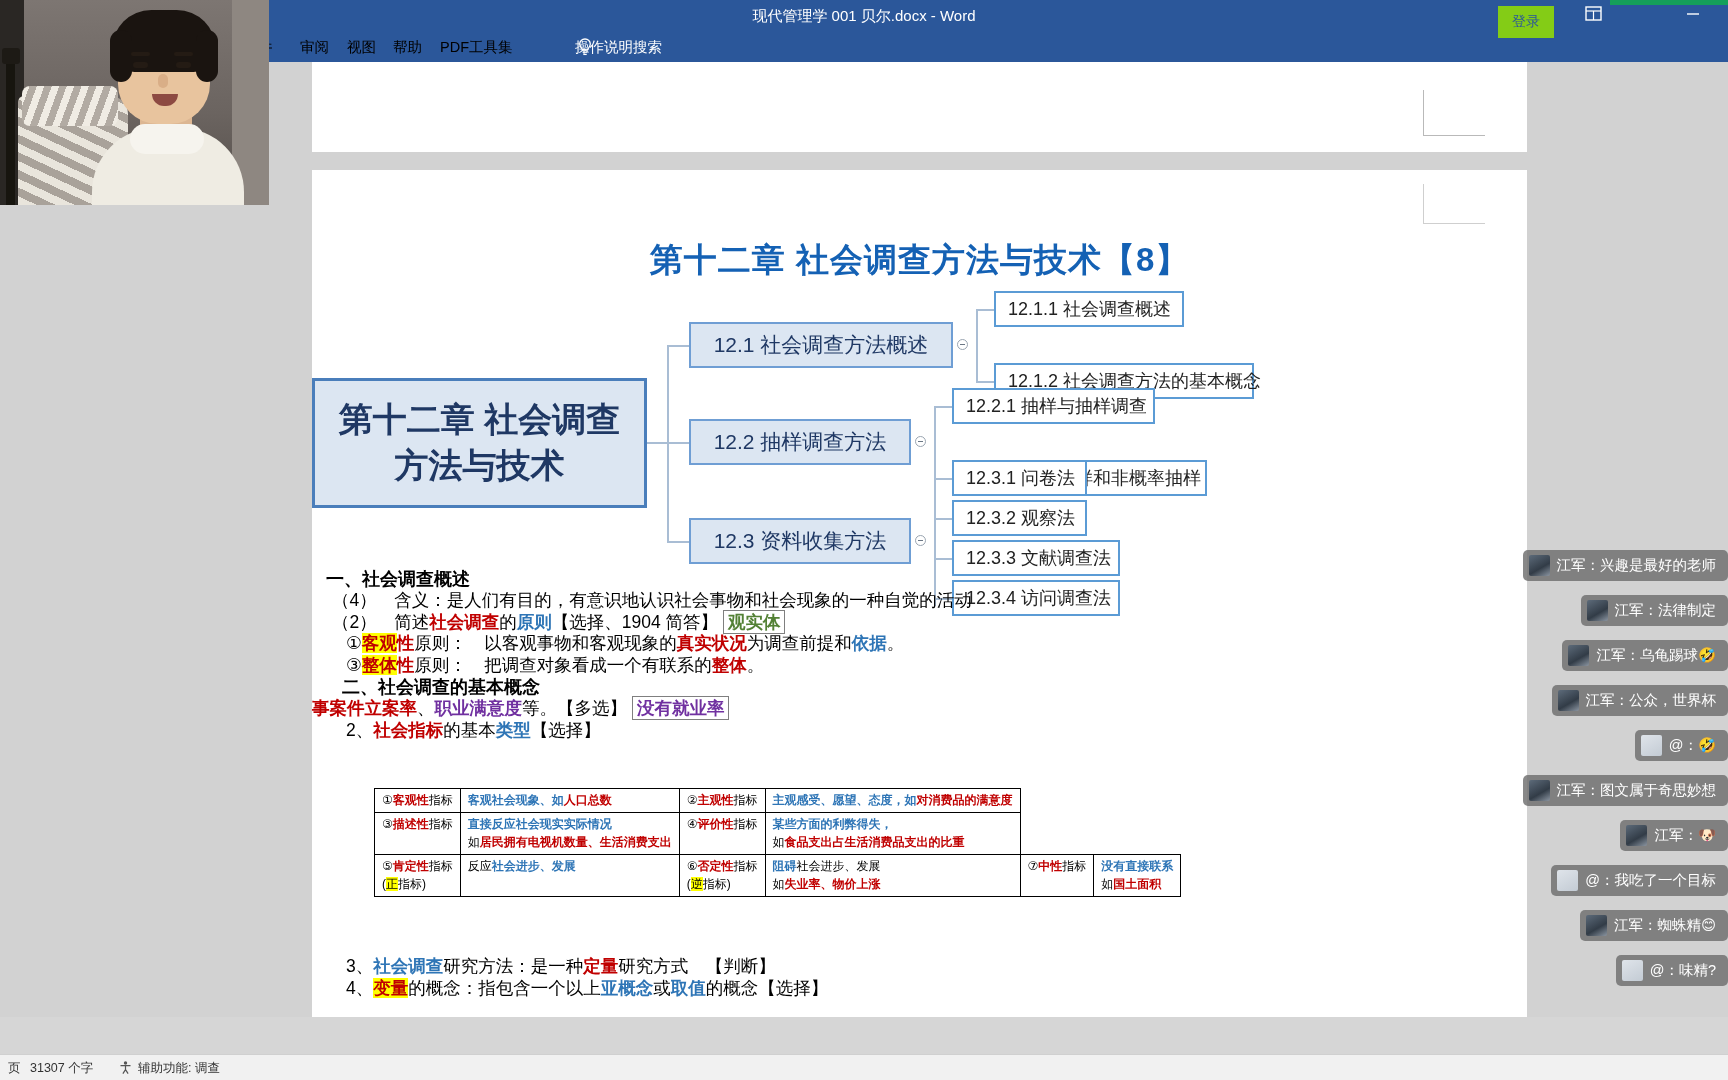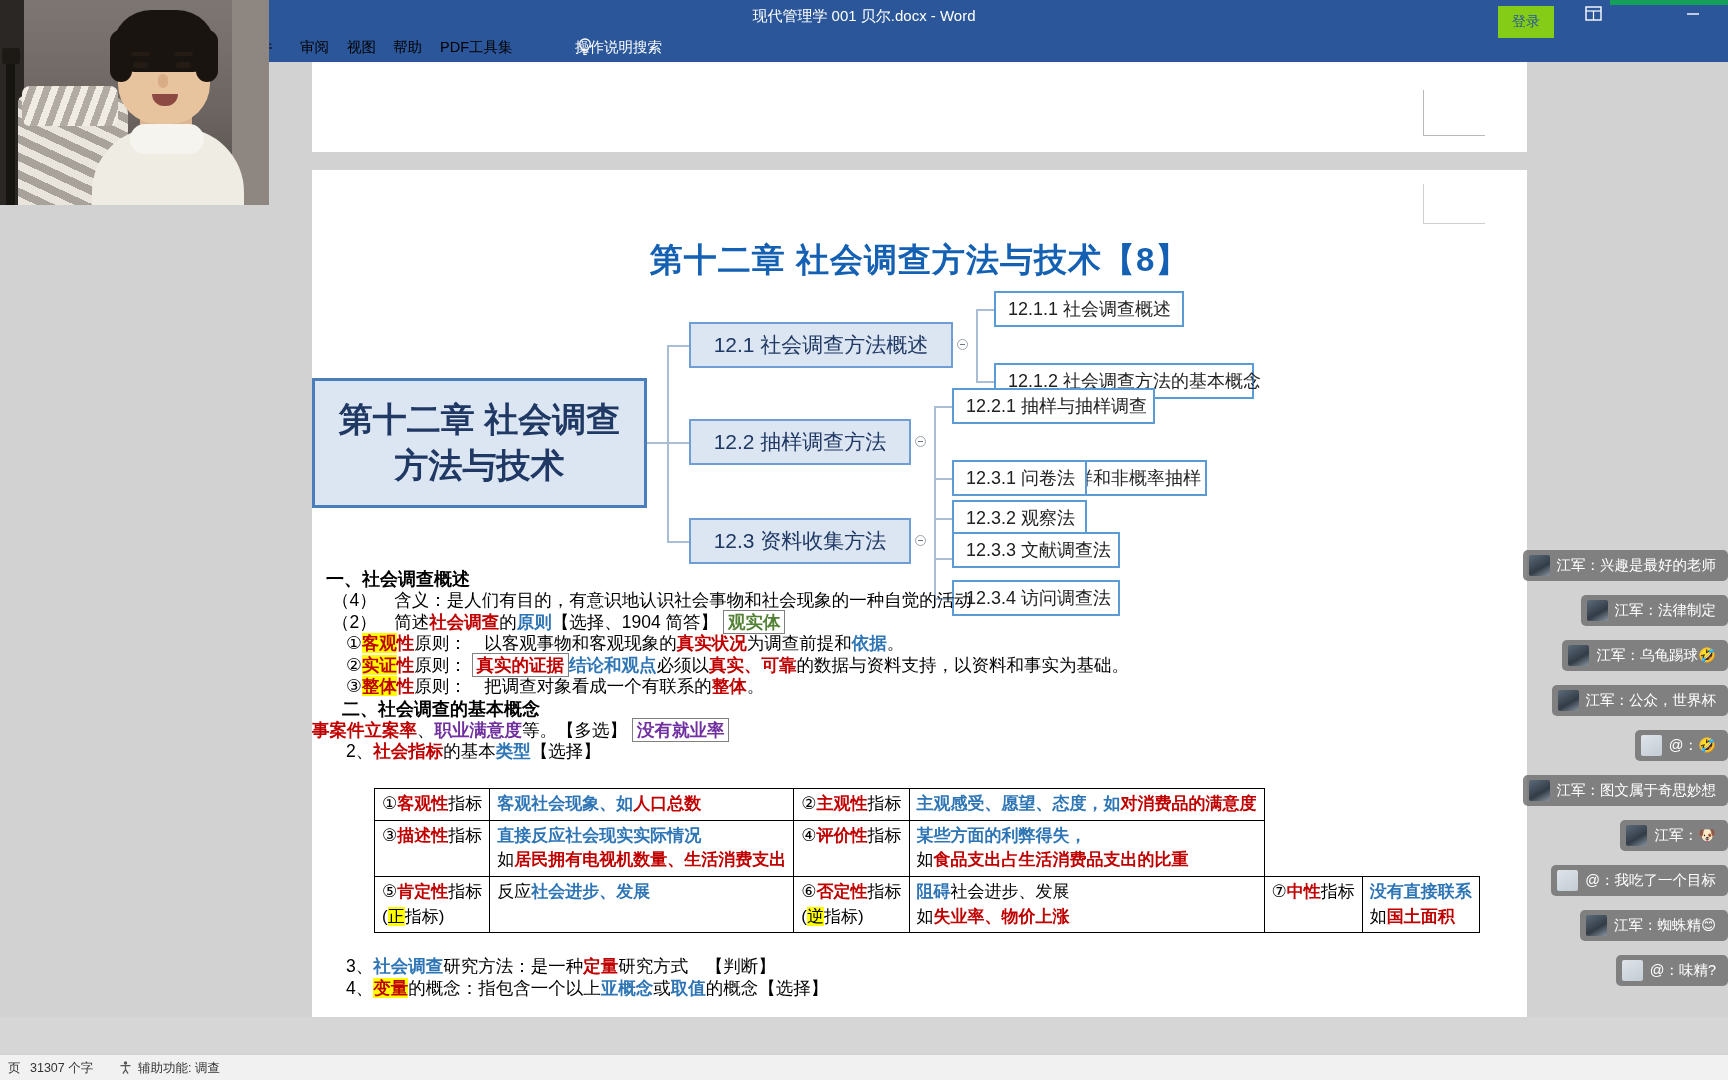--- a/index.html
+++ b/index.html
@@ -133,21 +133,21 @@
   .purple { color: #7030a0; font-weight: bold; text-align: right; }
   .teal { color: #2e75b6; font-weight: bold; }
   .hl { background: #ffff00; }
   .boxed { border: 1px solid #7f7f7f; padding: 1px 4px; }
   .indent1 { padding-left: 20px; }
   .indent2 { padding-left: 34px; }
 
   
   table.ind {
     position: absolute; left: 62px; top: 618px;
-    border-collapse: collapse; font-size: 17px;
+    border-collapse: collapse; font-size: 12px;
     background: #ffffff;
   }
   table.ind td {
     border: 1px solid #000000; padding: 3px 7px;
     vertical-align: top; white-space: nowrap; line-height: 1.45;
   }
 
   
   .webcam {
     position: absolute; left: 0; top: 0; width: 269px; height: 205px;
@@ -291,43 +291,40 @@
 
         <div class="node lvl2" style="left:377px;top:230px;width:222px;">12.3 资料收集方法</div>
         <div class="collapse" style="left:603px;top:247px;"></div>
         <div class="conn" style="left:622px;top:190px;width:2px;height:128px;"></div>
         <div class="conn" style="left:622px;top:190px;width:18px;height:2px;"></div>
         <div class="conn" style="left:622px;top:230px;width:18px;height:2px;"></div>
         <div class="conn" style="left:622px;top:270px;width:18px;height:2px;"></div>
         <div class="conn" style="left:622px;top:310px;width:18px;height:2px;"></div>
         <div class="node lvl3" style="left:640px;top:172px;width:135px;">12.3.1 问卷法</div>
         <div class="node lvl3" style="left:640px;top:212px;width:135px;">12.3.2 观察法</div>
-        <div class="node lvl3" style="left:640px;top:244px;width:168px;">12.3.3 文献调查法</div>
+        <div class="node lvl3" style="left:640px;top:252px;width:168px;">12.3.3 文献调查法</div>
         <div class="node lvl3" style="left:640px;top:292px;width:168px;">12.3.4 访问调查法</div>
       </div>
 
       <div class="body-text">
 
         <div class="line h2" style="padding-left:14px">一、社会调查概述</div>
 
         <div class="line indent1">
           <span>（4）　含义：是人们有目的，有意识地认识社会事物和社会现象的一种自觉的活动</span>
         </div>
 
         <div class="line indent1">
           <span>（2）　简述</span><span class="red">社会调查</span><span>的</span><span class="blue">原则</span><span>【选择、1904 简答】</span>&nbsp;<span class="boxed green">观实体</span>
         </div>
 
         <div class="line indent2">
           <span>①</span><span class="red hl">客观</span><span class="red">性</span><span>原则：　以客观事物和客观现象的</span><span class="red">真实状况</span><span>为调查前提和</span><span class="blue">依据</span><span>。</span>
         </div>
 
-        <div class="line indent2">
-          <span>②</span><span class="red hl">实证</span><span class="red">性</span><span>原则：</span>&nbsp;<span class="boxed red">真实的证据</span><span class="blue">结论和观点</span><span>必须以</span><span class="red">真实、可靠</span><span>的数据与资料支持，以资料和事实为基础。</span>
-        </div>
 
         <div class="line indent2">
           <span>③</span><span class="red hl">整体</span><span class="red">性</span><span>原则：　把调查对象看成一个有联系的</span><span class="red">整体</span><span>。</span>
         </div>
 
         <div class="line h2" style="padding-left:30px">二、社会调查的基本概念</div>
 
 
         <div class="line">
           <span class="red">事案件立案率</span><span>、</span><span class="purple">职业满意度</span><span>等。【多选】</span>&nbsp;<span class="boxed purple">没有就业率</span>

